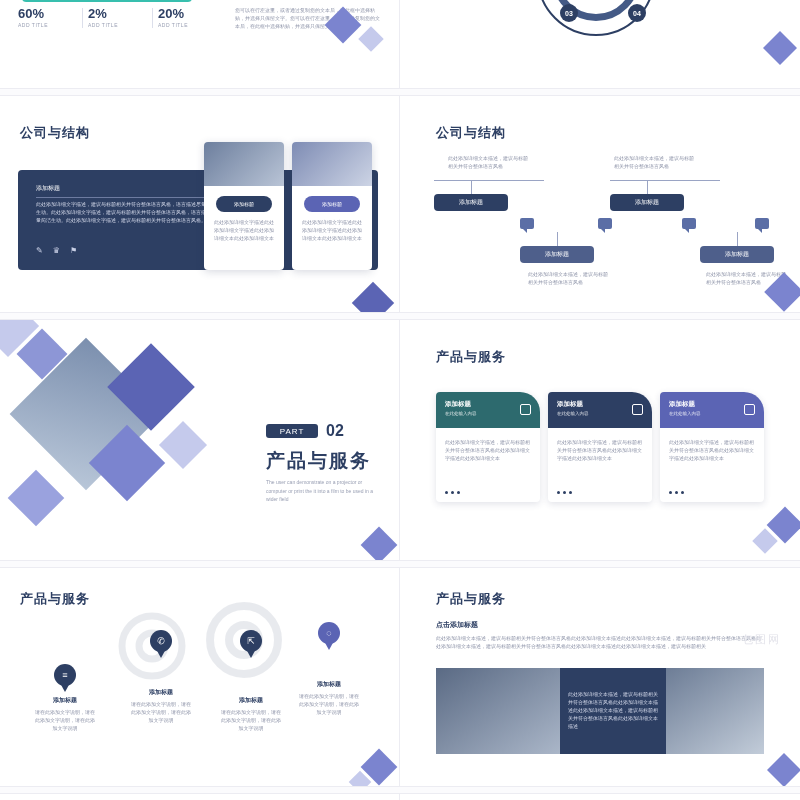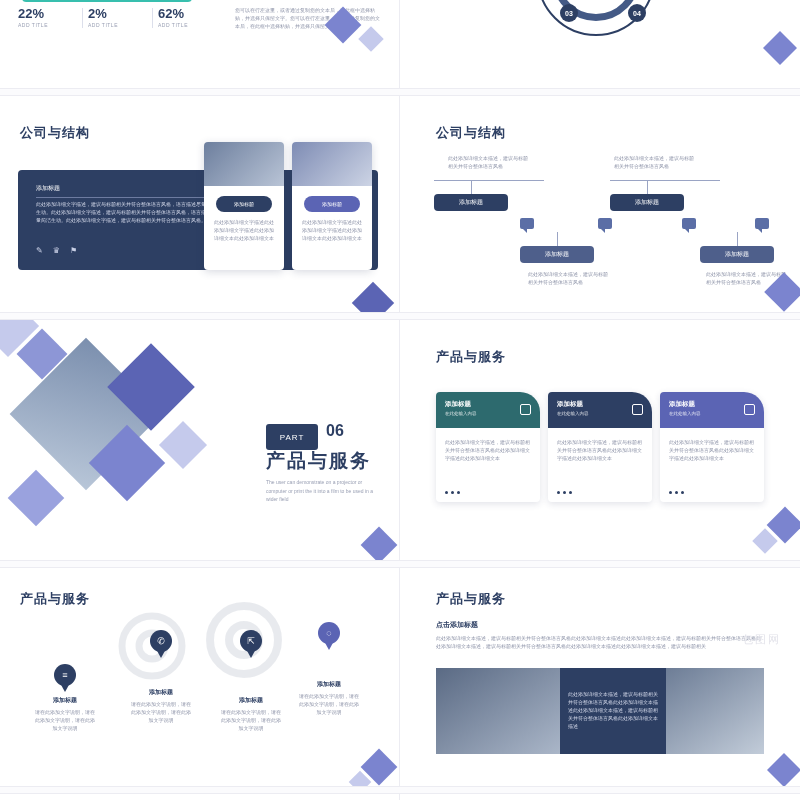--- a/index.html
+++ b/index.html
@@ -105,21 +105,21 @@
   }
   .vline { position:absolute; width:1px; background:#9aa4c4; }
   .hline { position:absolute; height:1px; background:#9aa4c4; }
 
   
   #p5 { left:0; top:320px; width:400px; height:240px; }
   #p6 { left:400px; top:320px; width:400px; height:240px; }
 
   .bigdia { position:absolute; transform:rotate(45deg); }
   .partbadge {
-    position:absolute; left:266px; top:104px; width:52px; height:26px;
+    position:absolute; left:266px; top:104px; width:52px; height:14px;
     background:#2d3f63; border-radius:3px; color:#fff; font-size:8px;
     display:flex; align-items:center; justify-content:center; letter-spacing:1px;
   }
   .partnum { position:absolute; left:326px; top:102px; font-size:16px; color:#2d3f63; font-weight:bold;}
   .parttitle { position:absolute; left:266px; top:128px; font-size:19px; color:#2d3f63; font-weight:bold; letter-spacing:2px;}
   .partsub { position:absolute; left:266px; top:158px; width:118px; font-size:5px; color:#9aa0b4; line-height:1.7;}
 
   .prodcard {
     position:absolute; top:72px; width:104px; height:110px;
     border-radius:4px 20px 4px 4px; background:#fff;
@@ -166,29 +166,29 @@
 
 <div class="page" id="p1">
   <div class="progbox">
     
     
     
   </div>
 
   <div class="stats">
     <div class="stat">
-      <div class="num">22%</div>
+      <div class="num">60%</div>
       <div class="cap">ADD TITLE</div>
     </div>
     <div class="stat">
       <div class="num">2%</div>
       <div class="cap">ADD TITLE</div>
     </div>
     <div class="stat">
-      <div class="num">62%</div>
+      <div class="num">20%</div>
       <div class="cap">ADD TITLE</div>
     </div>
   </div>
   <div class="para1 tiny">您可以在行左这里，或者通过复制您的文本后，在此框中选择粘贴，并选择只保留文字。您可以在行左这里，或者通过复制您的文本后，在此框中选择粘贴，并选择只保留文字。</div>
   <div class="dia d2" style="left:330px;top:54px;width:26px;height:26px;"></div>
   <div class="dia d4" style="left:362px;top:72px;width:18px;height:18px;"></div>
 </div>
 
 <div class="page" id="p2">
   <div class="ring"></div>
@@ -259,21 +259,21 @@
 <div class="page" id="p5">
   <div class="bigdia" style="left:-14px;top:-16px;width:44px;height:44px;background:#c5caec;"></div>
   <div class="bigdia" style="left:24px;top:16px;width:36px;height:36px;background:#8d96d6;"></div>
   <div class="bigdia" style="left:32px;top:40px;width:108px;height:108px;background:linear-gradient(150deg,#7b8fae,#b8c6d8);"></div>
   <div class="bigdia" style="left:120px;top:36px;width:62px;height:62px;background:#5b64b4;"></div>
   <div class="bigdia" style="left:100px;top:116px;width:54px;height:54px;background:#7b84cf;"></div>
   <div class="bigdia" style="left:166px;top:108px;width:34px;height:34px;background:#c5caec;"></div>
   <div class="bigdia" style="left:16px;top:158px;width:40px;height:40px;background:#9aa2de;"></div>
 
   <div class="partbadge">PART</div>
-  <div class="partnum">06</div>
+  <div class="partnum">02</div>
   <div class="parttitle">产品与服务</div>
   <div class="partsub">The user can demonstrate on a projector or computer or print the it into a film to be used in a wider field</div>
 
   <div class="dia d2" style="left:366px;top:212px;width:26px;height:26px;"></div>
 </div>
 
 <div class="page" id="p6">
   <h2 class="sec-title" style="position:absolute;left:36px;top:28px;">产品与服务</h2>
 
   <div class="prodcard" style="left:36px;">

